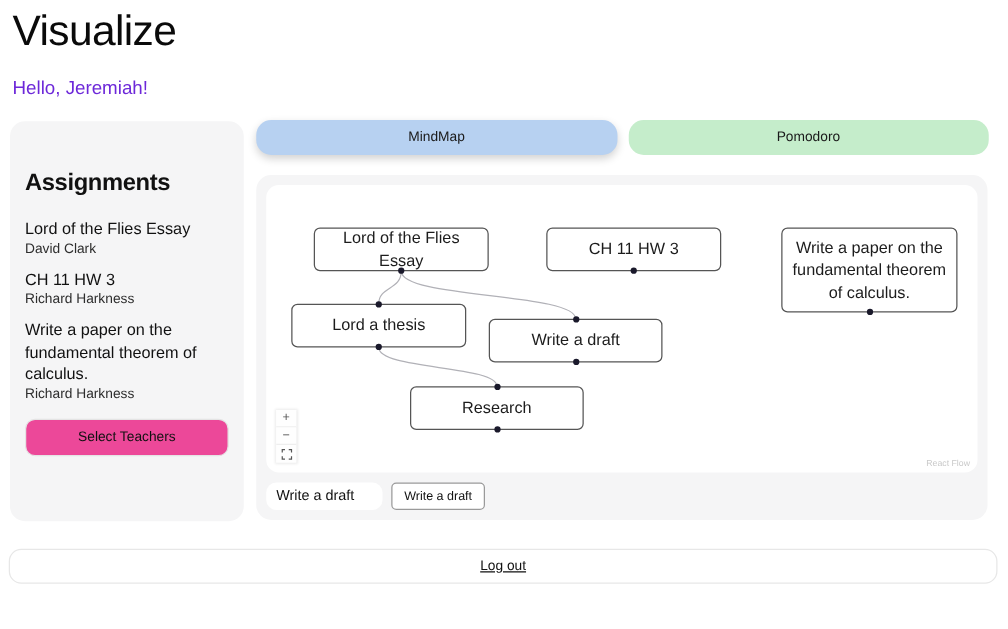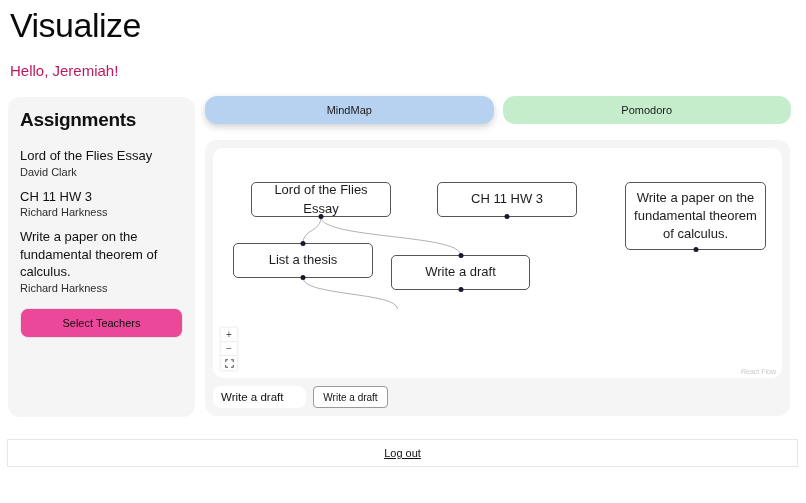--- a/index.html
+++ b/index.html
@@ -12,29 +12,29 @@
     overflow: hidden;
   }
 
   
   .app-title {
     position: absolute; left: 10px; top: 6px;
     font-size: 34px; font-weight: normal; letter-spacing: -0.5px; color: #0a0a0a;
   }
   .greeting {
     position: absolute; left: 10px; top: 62px;
-    font-size: 15px; color: #be185d;
+    font-size: 15px; color: #6d28d9;
   }
 
   
   .sidebar {
     position: absolute; left: 8px; top: 97px; width: 187px; height: 320px;
     background: #f5f5f6; border-radius: 12px; padding: 12px;
   }
-  .sidebar h2 { font-size: 19px; font-weight: bold; margin-bottom: 16px; letter-spacing: -0.3px; }
+  .sidebar h2 { font-size: 19px; font-weight: bold; margin-bottom: 16px; letter-spacing: -0.3px; margin-top: 27px; }
   .assignment { margin-bottom: 10px; }
   .assignment .a-title { font-size: 13px; color: #111; line-height: 1.35; margin-bottom: 1px; }
   .assignment .a-teacher { font-size: 11px; color: #2d2d2d; }
   .select-teachers-btn {
     display: block; width: 163px; height: 30px; margin-top: 14px;
     background: #ec4899; border: 1px solid #e4e4e4; border-radius: 8px;
     font-size: 11px; color: #111; font-family: inherit; cursor: pointer;
   }
 
   
@@ -106,21 +106,21 @@
   }
   .add-node-btn {
     margin-left: 7px; width: 75px; height: 22px; background: #ffffff;
     border: 1px solid #9a9a9a; border-radius: 4px; font-size: 10px;
     color: #111; font-family: inherit; cursor: pointer;
   }
 
   
   .logout-btn {
     position: absolute; left: 7px; top: 439px; width: 791px; height: 28px;
-    background: #ffffff; border: 1px solid #e7e7e7; border-radius: 0;
+    background: #ffffff; border: 1px solid #e7e7e7; border-radius: 10px;
     font-size: 11px; color: #111; font-family: inherit; cursor: pointer; text-decoration: underline;
   }
 </style>
 </head>
 <body>
 
 <h1 class="app-title">Visualize</h1>
 <p class="greeting">Hello, Jeremiah!</p>
 
 <aside class="sidebar">
@@ -165,31 +165,36 @@
       <span>CH 11 HW 3</span>
       <span class="handle bottom"></span>
     </div>
 
     <div class="flow-node" id="node-paper">
       <span>Write a paper on the fundamental theorem of calculus.</span>
       <span class="handle bottom"></span>
     </div>
 
     <div class="flow-node" id="node-pick">
-      <span>List a thesis</span>
+      <span>Lord a thesis</span>
       <span class="handle top"></span>
       <span class="handle bottom"></span>
     </div>
 
     <div class="flow-node" id="node-draft">
       <span>Write a draft</span>
       <span class="handle top"></span>
       <span class="handle bottom"></span>
     </div>
 
+    <div class="flow-node" id="node-research">
+      <span>Research</span>
+      <span class="handle top"></span>
+      <span class="handle bottom"></span>
+    </div>
 
     <div class="flow-controls">
       <button>+</button>
       <button>−</button>
       <button>
         <svg width="9" height="9" viewBox="0 0 12 12" fill="none" stroke="#555" stroke-width="1.4">
           <path d="M1,4 V1 H4 M8,1 H11 V4 M11,8 V11 H8 M4,11 H1 V8"></path>
         </svg>
       </button>
     </div>

